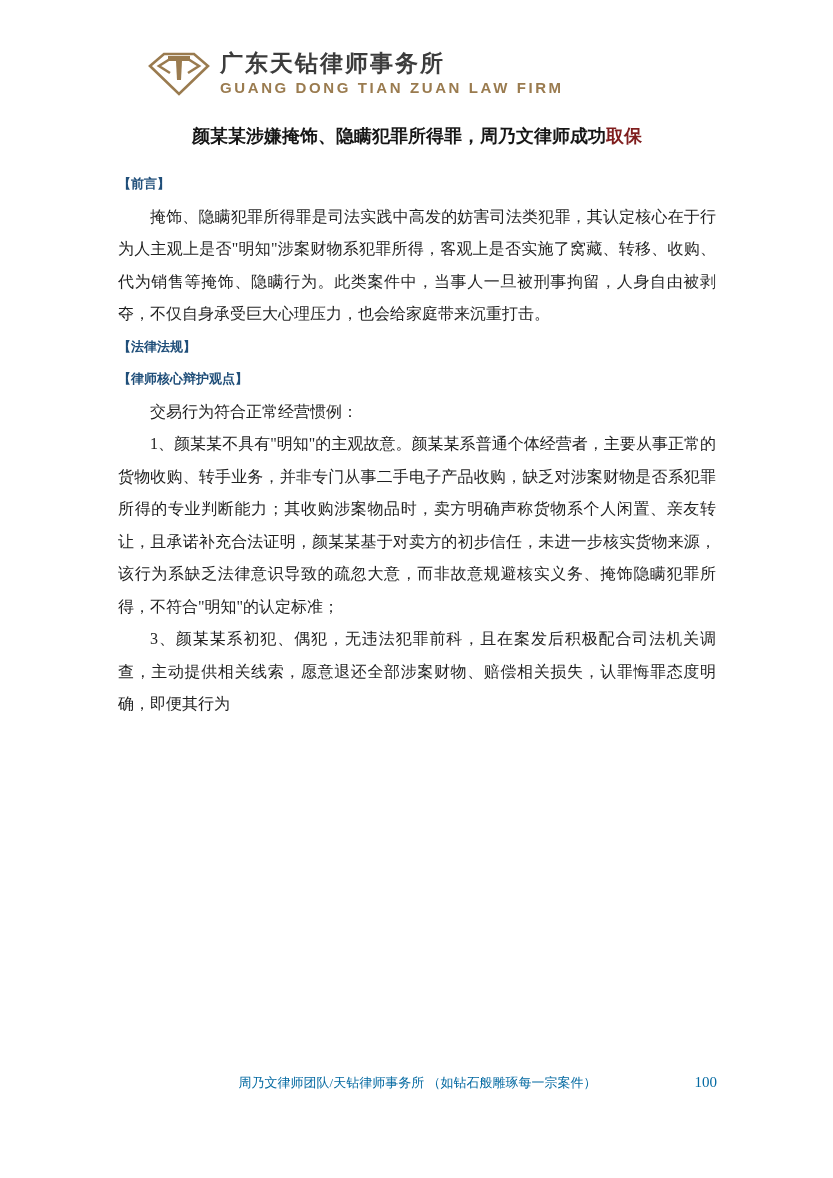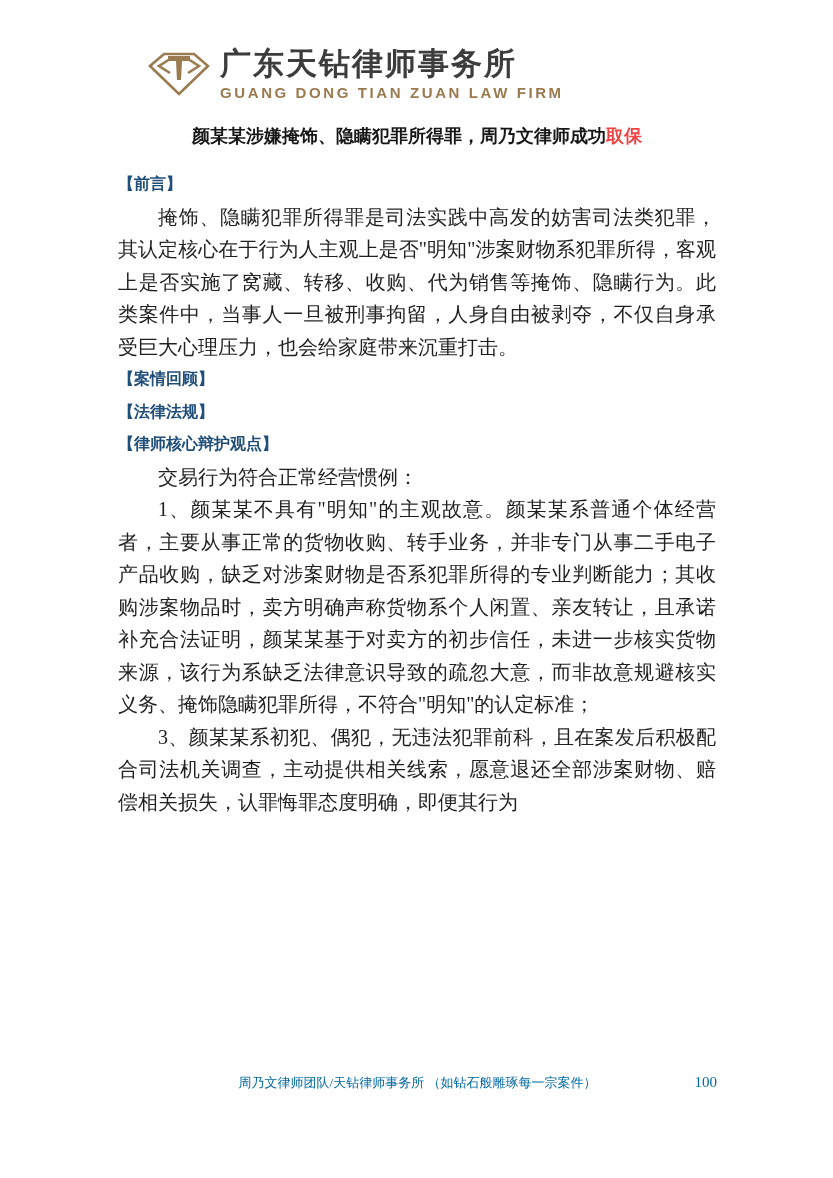--- a/index.html
+++ b/index.html
@@ -22,21 +22,21 @@
     display: flex;
     align-items: center;
     margin-left: 26px;
     height: 56px;
   }
   .logo-icon { width: 70px; height: 52px; flex: 0 0 auto; }
   .logo-text { margin-left: 6px; }
   .firm-zh {
     font-family: "Liberation Sans", sans-serif;
     font-weight: bold;
-    font-size: 31px;
+    font-size: 23px;
     letter-spacing: 2px;
     color: #3c3c3c;
     line-height: 1.2;
     white-space: nowrap;
   }
   .firm-en {
     font-family: "Liberation Sans", sans-serif;
     font-weight: bold;
     font-size: 15px;
     letter-spacing: 2.6px;
@@ -48,32 +48,32 @@
   .doc-title {
     margin-top: 24px;
     text-align: center;
     font-family: "Liberation Sans", sans-serif;
     font-weight: bold;
     font-size: 18px;
     color: #161616;
     line-height: 1.3;
     white-space: nowrap;
   }
-  .doc-title .red { color: #ef4444; }
+  .doc-title .red { color: #7f1d1d; }
   
   .content { margin-top: 20px; }
   h2.sec-head {
     font-family: "Liberation Sans", sans-serif;
     font-weight: bold;
-    font-size: 16px;
+    font-size: 13px;
     color: #1f4e79;
     line-height: 32.5px;
   }
   p.para {
-    font-size: 20px;
+    font-size: 16px;
     line-height: 32.5px;
     text-align: justify;
     text-indent: 2em;
     color: #1f1f1f;
   }
   
   .footer {
     position: absolute;
     left: 118px;
     right: 116px;
@@ -125,21 +125,20 @@
   </h1>
 
   <div class="content">
 
     <section>
       <h2 class="sec-head">【前言】</h2>
       <p class="para">掩饰、隐瞒犯罪所得罪是司法实践中高发的妨害司法类犯罪，其认定核心在于行为人主观上是否"明知"涉案财物系犯罪所得，客观上是否实施了窝藏、转移、收购、代为销售等掩饰、隐瞒行为。此类案件中，当事人一旦被刑事拘留，人身自由被剥夺，不仅自身承受巨大心理压力，也会给家庭带来沉重打击。</p>
     </section>
 
     <section>
-      <h2 class="sec-head">【案情回顾】</h2>
     </section>
 
     <section>
       <h2 class="sec-head">【法律法规】</h2>
     </section>
 
     <section>
       <h2 class="sec-head">【律师核心辩护观点】</h2>
       <p class="para">交易行为符合正常经营惯例：</p>
       <p class="para">1、颜某某不具有"明知"的主观故意。颜某某系普通个体经营者，主要从事正常的货物收购、转手业务，并非专门从事二手电子产品收购，缺乏对涉案财物是否系犯罪所得的专业判断能力；其收购涉案物品时，卖方明确声称货物系个人闲置、亲友转让，且承诺补充合法证明，颜某某基于对卖方的初步信任，未进一步核实货物来源，该行为系缺乏法律意识导致的疏忽大意，而非故意规避核实义务、掩饰隐瞒犯罪所得，不符合"明知"的认定标准；</p>

